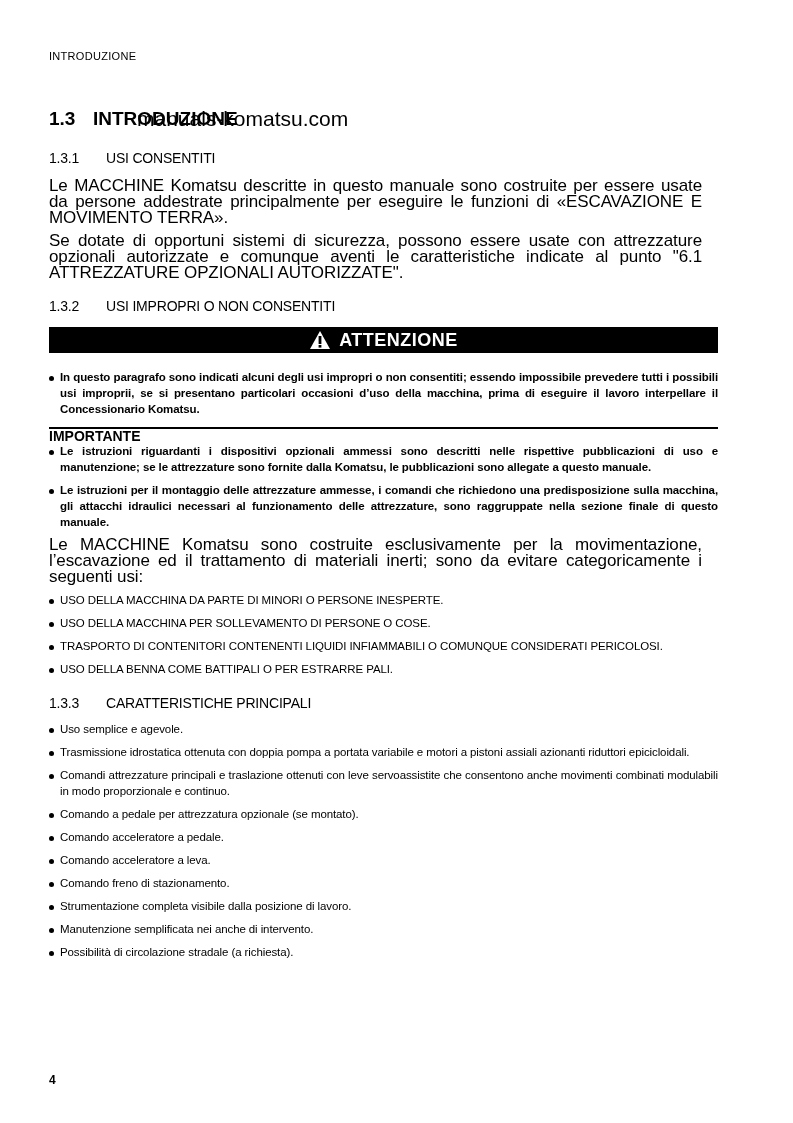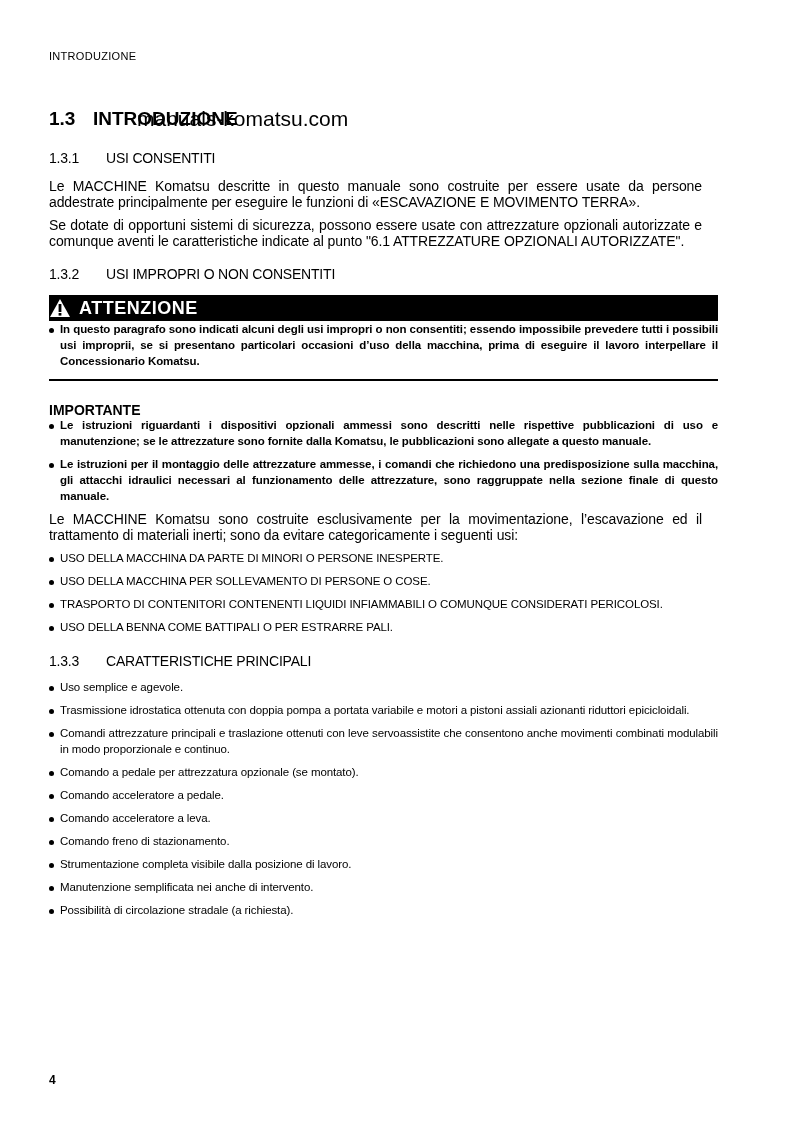--- a/index.html
+++ b/index.html
@@ -5,32 +5,32 @@
     html, body { margin: 0; padding: 0; background: #ffffff; }
     body { width: 793px; height: 1123px; position: relative; overflow: hidden;
            font-family: "Liberation Sans", sans-serif; color: #000; }
     .running-head { position: absolute; left: 49px; top: 50px; font-size: 11px; letter-spacing: 0.3px; }
     .h1 { position: absolute; left: 49px; top: 108px; font-size: 19px; font-weight: bold; }
     .h1 .num { display: inline-block; width: 44px; }
     .watermark { position: absolute; left: 137px; top: 107px; font-size: 21px; font-weight: normal; color: #000; }
     .content { position: absolute; left: 49px; top: 150px; width: 669px; }
     .h2 { font-size: 14px; font-weight: normal; margin: 0 0 12px 0; letter-spacing: -0.2px; }
     .h2 .num { display: inline-block; width: 57px; }
-    p { font-size: 14px; line-height: 16px; margin: 0 16px 7px 0; text-align: justify; letter-spacing: -0.1px; }
+    p { font-size: 17px; line-height: 16px; margin: 0 16px 7px 0; text-align: justify; letter-spacing: -0.1px; }
     .bold { font-weight: bold; }
     ul { list-style: none; margin: 0; padding: 0; }
     li { position: relative; padding-left: 11px; font-size: 11.5px; line-height: 16px;
          margin: 0 0 7px 0; text-align: justify; letter-spacing: -0.1px; }
     li::before { content: ""; position: absolute; left: 0; top: 7px; width: 5px; height: 5px;
                  border-radius: 50%; background: #000; }
     .attn-bar { background: #000; color: #fff; height: 26px; display: flex; align-items: center;
-                font-weight: bold; font-size: 18px; letter-spacing: 0.5px;
+                justify-content: center; font-weight: bold; font-size: 18px; letter-spacing: 0.5px;
                 margin-top: 13px; }
     .attn-bar svg { margin-right: 8px; }
-    .attn-body { padding-top: 0; padding-bottom: 4px; border-bottom: 2px solid #000; margin-bottom: 22px; }
+    .attn-body { padding-top: 16px; padding-bottom: 4px; border-bottom: 2px solid #000; }
     .attn-body li { margin-bottom: 6px; }
     .imp-label { font-size: 14px; font-weight: bold; line-height: 14px; margin: 0; }
     .imp-list li { font-weight: bold; }
     .sec2 { margin-top: 17px; }
     .sec3 { margin-top: 18px; }
     .sec3 .h2 { margin-bottom: 10px; }
     .page-num { position: absolute; left: 49px; top: 1073px; font-size: 12px; font-weight: bold; }
   </style>
 </head>
 <body>

